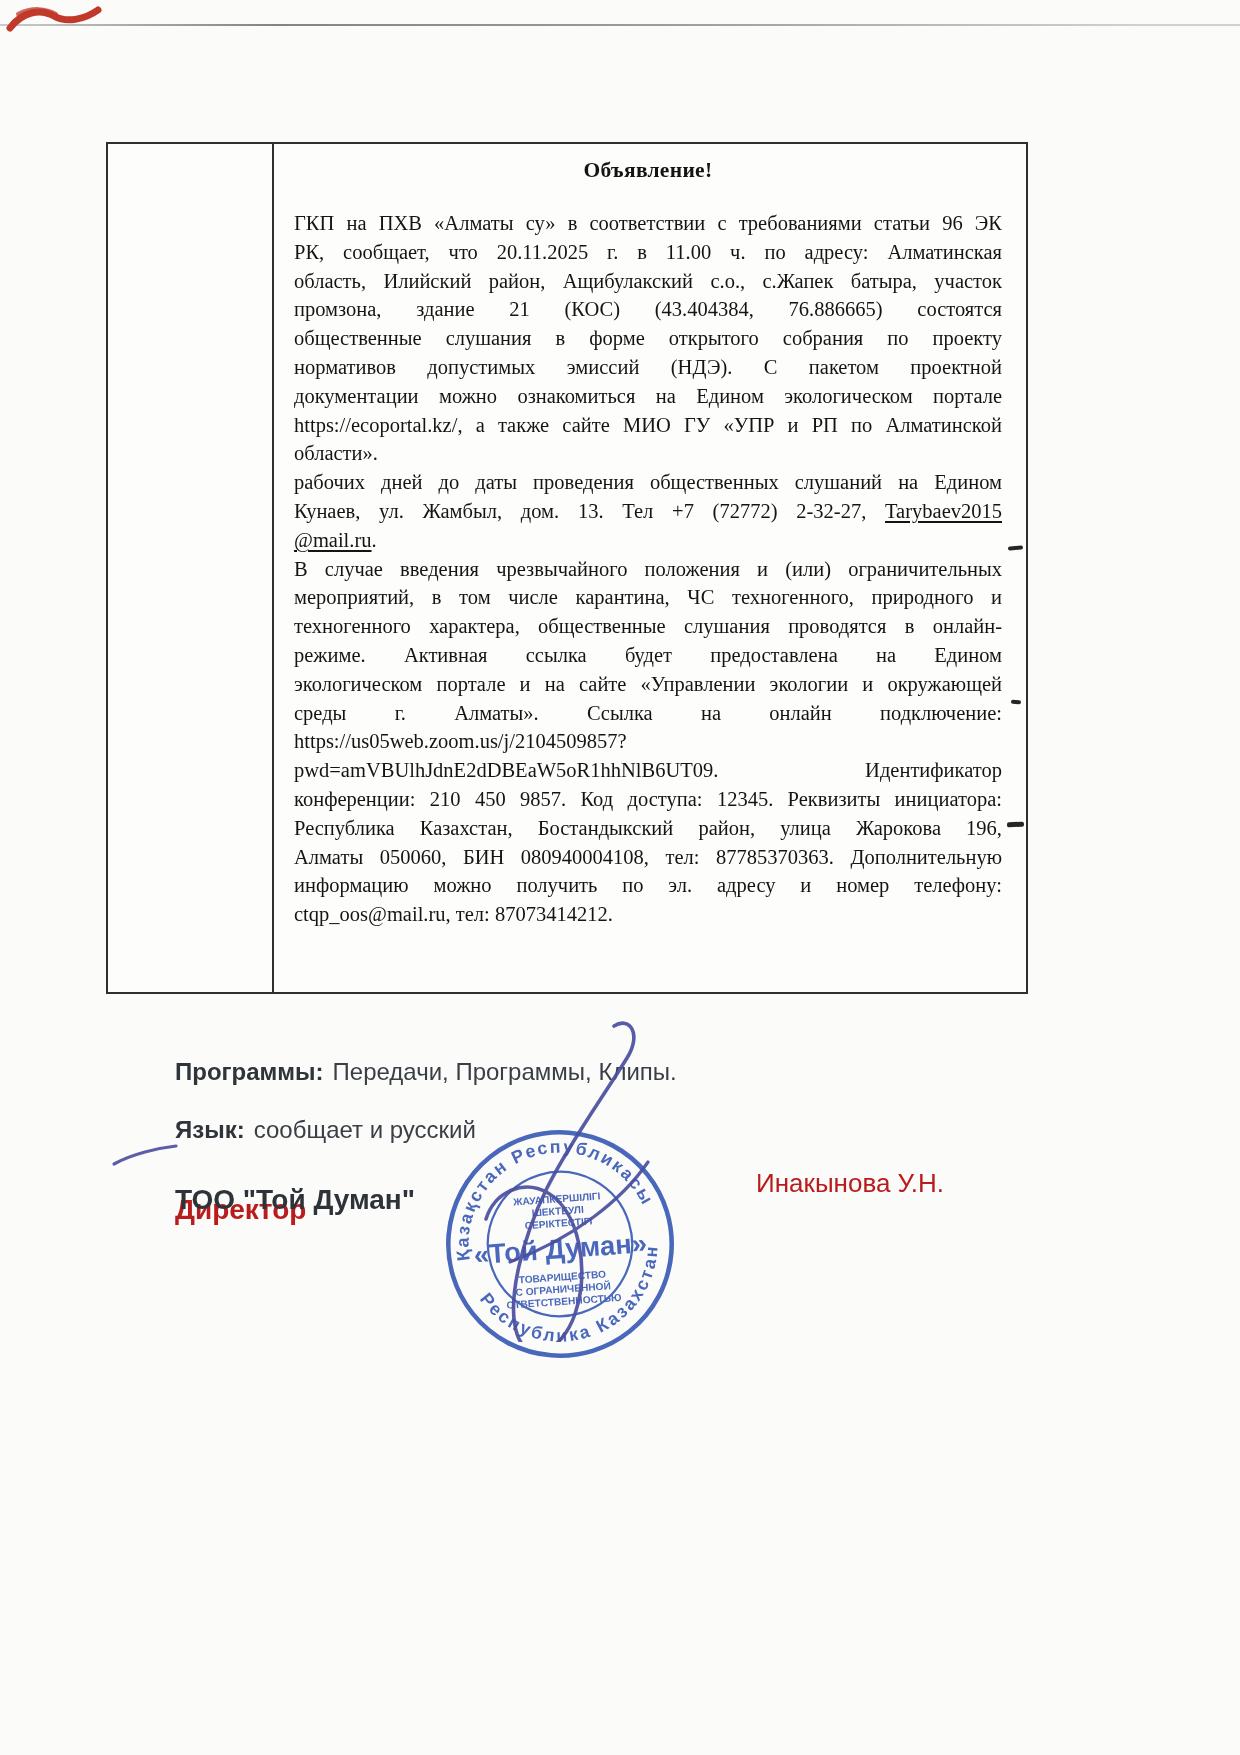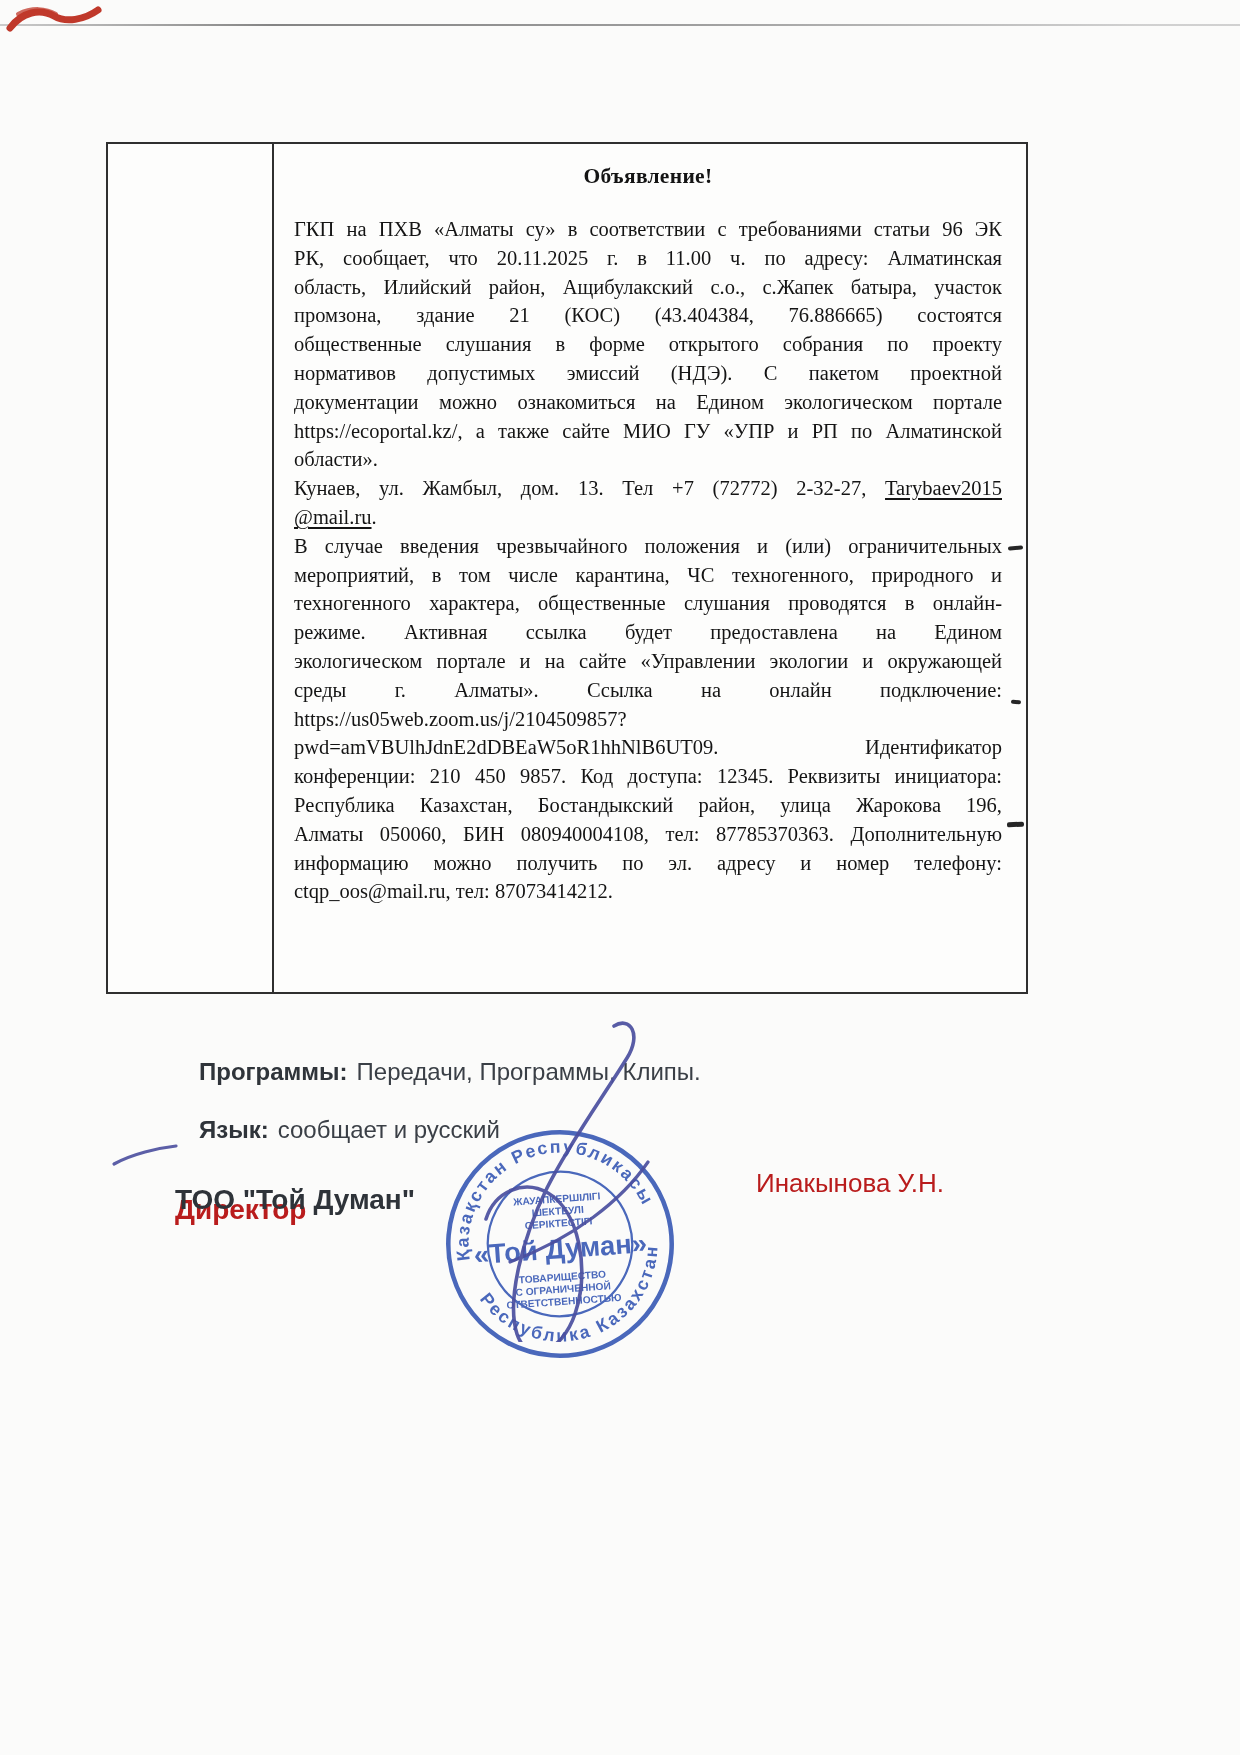--- a/index.html
+++ b/index.html
@@ -11,30 +11,30 @@
   .redmark{position:absolute;left:6px;top:2px;}
   .edge-art{position:absolute;background:#262626;border-radius:2px;}
   .art1{left:1008px;top:546px;width:15px;height:4px;transform:rotate(-5deg);}
   .art2{left:1011px;top:700px;width:10px;height:4px;transform:rotate(4deg);}
   .art3{left:1007px;top:822px;width:17px;height:5px;transform:rotate(-3deg);}
   
   .doc-table{position:absolute;left:106px;top:142px;width:922px;height:852px;
              border:2px solid #2f2f2f;display:flex;box-sizing:border-box;background:#fdfdfc;}
   .col-left{width:164px;border-right:2px solid #2f2f2f;}
   .col-right{flex:1;padding:14px 24px 0 20px;color:#141414;min-width:0;}
-  .doc-title{text-align:center;font-weight:bold;font-size:21.5px;margin-bottom:26px;letter-spacing:.3px;margin-top:6px;}
+  .doc-title{text-align:center;font-weight:bold;font-size:21.5px;margin-bottom:26px;letter-spacing:.3px;}
   .tline{font-size:20.5px;line-height:28.8px;text-align:justify;text-align-last:justify;}
   .tline.last{text-align-last:left;}
   .tline u{text-underline-offset:3px;text-decoration-thickness:1.5px;}
   
   .sans{font-family:"Liberation Sans",sans-serif;}
   .meta-line{position:absolute;left:175px;font-size:24px;color:#3a3f46;}
   .programs-line{top:1058px;}
   .language-line{top:1116px;}
-  .lbl{font-weight:bold;color:#2f343a;margin-right:9px;margin-left:24px;}
+  .lbl{font-weight:bold;color:#2f343a;margin-right:9px;}
   .director-line{position:absolute;left:175px;top:1146px;font-weight:bold;font-size:28px;color:#b91c1c;margin-top:48px;}
   .company-line{position:absolute;left:175px;top:1184px;font-weight:bold;font-size:28px;color:#2e3339;}
   .signer-name{position:absolute;left:756px;top:1168px;font-weight:normal;font-size:26px;color:#b91c1c;}
   
   .stamp{position:absolute;left:428px;top:1112px;width:264px;height:264px;
          transform:rotate(-17deg);opacity:.92;}
   .signature{position:absolute;left:430px;top:1012px;width:280px;height:330px;opacity:.92;}
   .pen-dash{position:absolute;left:110px;top:1140px;width:70px;height:30px;opacity:.9;}
 </style>
 </head>
@@ -56,20 +56,21 @@
       <div class="doc-body">
           <div class="tline">ГКП на ПХВ «Алматы су» в соответствии с требованиями статьи 96 ЭК</div>
           <div class="tline">РК, сообщает, что 20.11.2025 г. в 11.00 ч. по адресу: Алматинская</div>
           <div class="tline">область, Илийский район, Ащибулакский с.о., с.Жапек батыра, участок</div>
           <div class="tline">промзона, здание 21 (КОС) (43.404384, 76.886665) состоятся</div>
           <div class="tline">общественные слушания в форме открытого собрания по проекту</div>
           <div class="tline">нормативов допустимых эмиссий (НДЭ). С пакетом проектной</div>
           <div class="tline">документации можно ознакомиться на Едином экологическом портале</div>
           <div class="tline">https://ecoportal.kz/, а также сайте МИО ГУ «УПР и РП по Алматинской</div>
           <div class="tline last">области».</div>
+          <div class="tline">рабочих дней до даты проведения общественных слушаний на Едином</div>
           <div class="tline">Кунаев, ул. Жамбыл, дом. 13. Тел +7 (72772) 2-32-27, <u>Tarybaev2015</u></div>
           <div class="tline last"><u>@mail.ru</u>.</div>
           <div class="tline">В случае введения чрезвычайного положения и (или) ограничительных</div>
           <div class="tline">мероприятий, в том числе карантина, ЧС техногенного, природного и</div>
           <div class="tline">техногенного характера, общественные слушания проводятся в онлайн-</div>
           <div class="tline">режиме. Активная ссылка будет предоставлена на Едином</div>
           <div class="tline">экологическом портале и на сайте «Управлении экологии и окружающей</div>
           <div class="tline">среды г. Алматы». Ссылка на онлайн подключение:</div>
           <div class="tline">https://us05web.zoom.us/j/2104509857?</div>
           <div class="tline">pwd=amVBUlhJdnE2dDBEaW5oR1hhNlB6UT09. Идентификатор</div>

